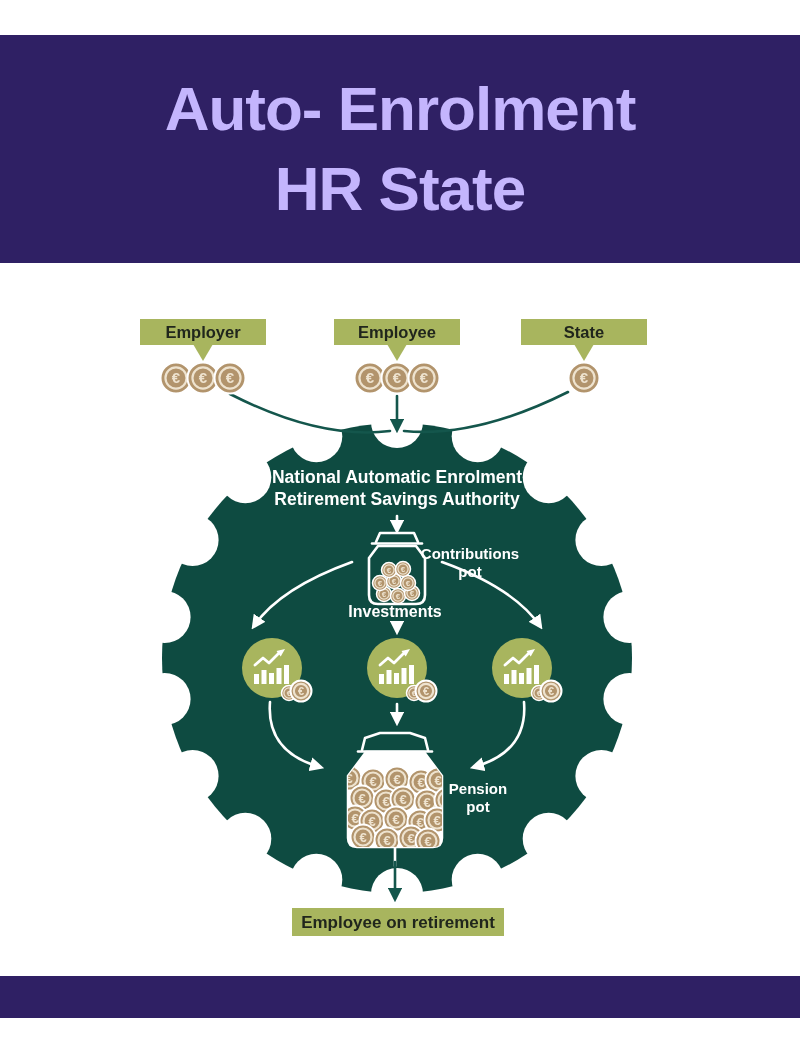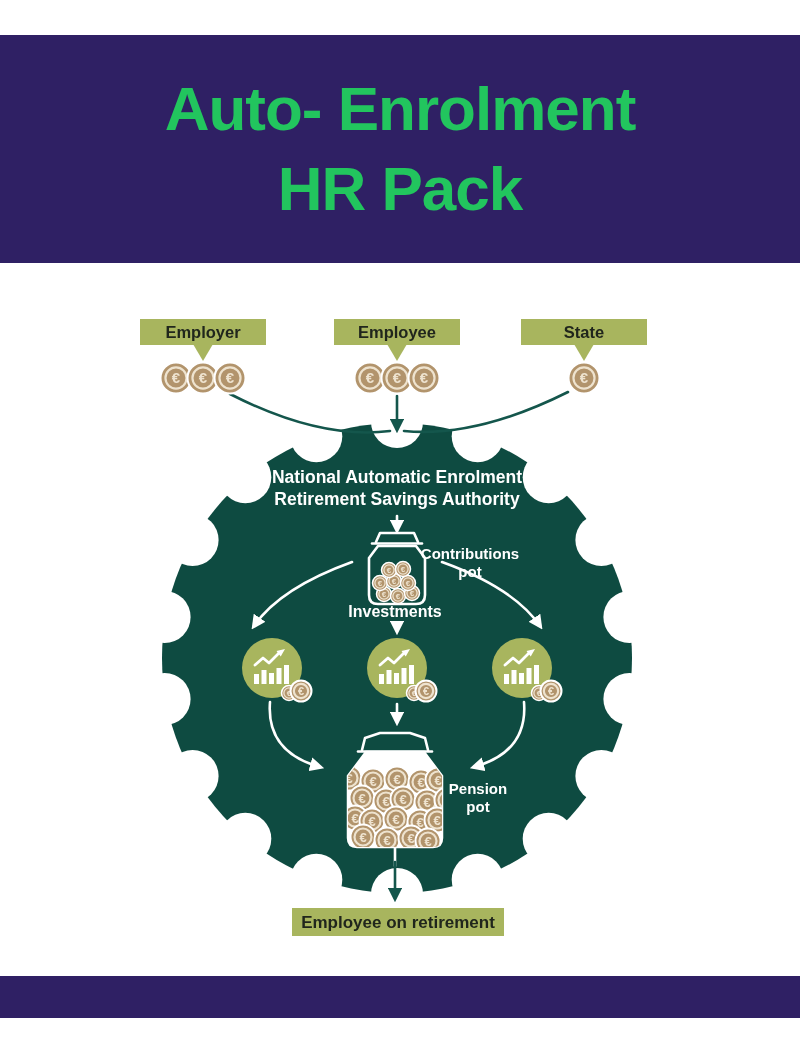--- a/index.html
+++ b/index.html
@@ -1,37 +1,37 @@
 <!DOCTYPE html>
 <html><head>
 <meta charset="utf-8">
 <style>
   html,body{margin:0;padding:0;background:#fff;}
   .page{position:relative;width:800px;height:1057px;background:#ffffff;overflow:hidden;
         font-family:"Liberation Sans", sans-serif;}
   .band{position:absolute;left:0;width:800px;background:#2f2064;}
   .header-band{top:35px;height:228px;display:flex;flex-direction:column;
                align-items:center;justify-content:center;}
-  .title-line{color:#22c55e;font-weight:bold;font-size:62px;line-height:80px;
+  .title-line{color:#c4b5fd;font-weight:bold;font-size:62px;line-height:80px;
               letter-spacing:-1px;text-align:center;}
   .footer-band{top:976px;height:42px;}
   svg.diagram{position:absolute;left:0;top:300px;}
   .tline{stroke:#14564c;stroke-width:2.6;fill:none;stroke-linecap:round;}
   .wline{stroke:#ffffff;stroke-width:2.6;fill:none;stroke-linecap:round;stroke-linejoin:round;}
   .wtext{fill:#ffffff;font-weight:bold;}
   .dtext{fill:#20261c;font-weight:bold;}
 </style>
 </head>
 <body>
 
 <div class="page">
 
   <div class="band header-band">
     <div class="title-line">Auto- Enrolment</div>
-    <div class="title-line">HR Pack</div>
+    <div class="title-line">HR State</div>
   </div>
 
   <svg id="diagram" class="diagram" viewBox="0 0 800 660" width="800" height="660">
     <defs>
       <marker id="ah-w" viewBox="0 0 10 10" refX="7" refY="5" markerWidth="5.5" markerHeight="5.5" orient="auto">
         <path d="M0,0 L10,5 L0,10 Z" fill="#ffffff"></path>
       </marker>
       <marker id="ah-t" viewBox="0 0 10 10" refX="7" refY="5" markerWidth="5.5" markerHeight="5.5" orient="auto">
         <path d="M0,0 L10,5 L0,10 Z" fill="#14564c"></path>
       </marker>

